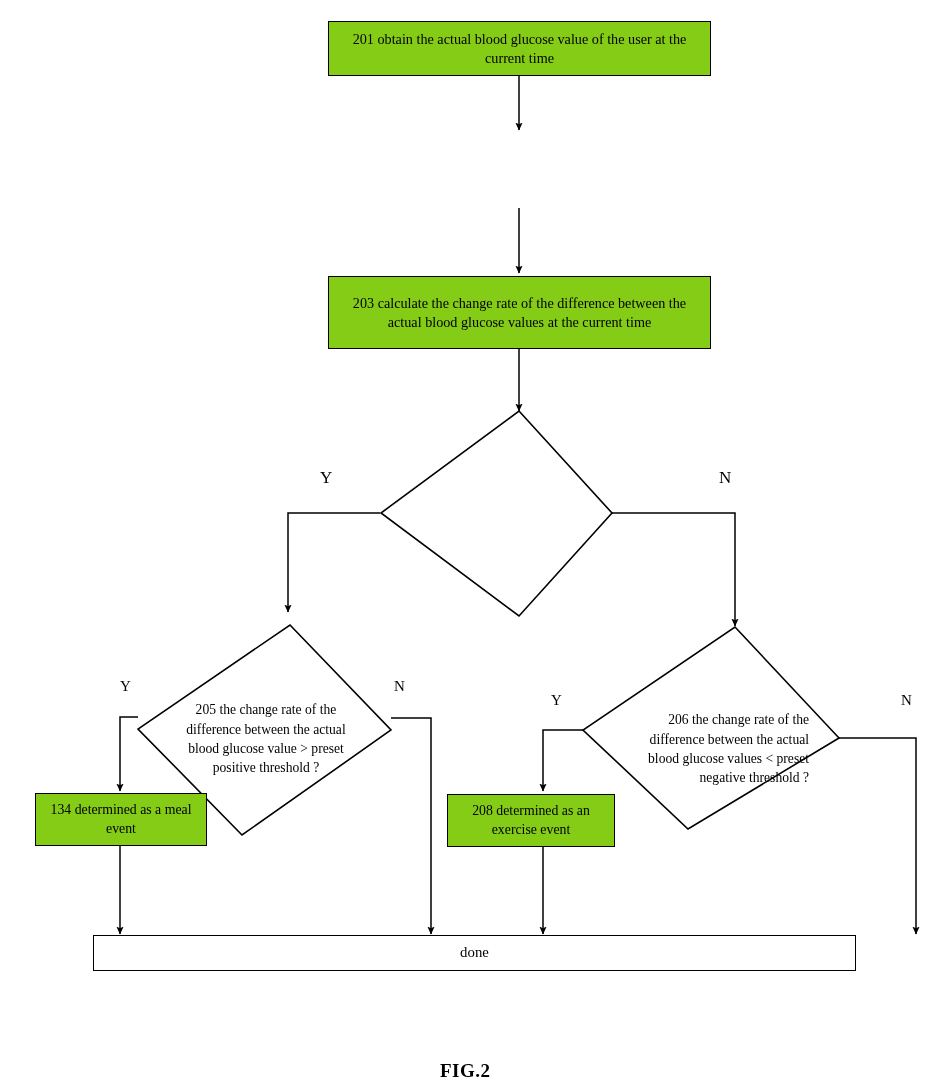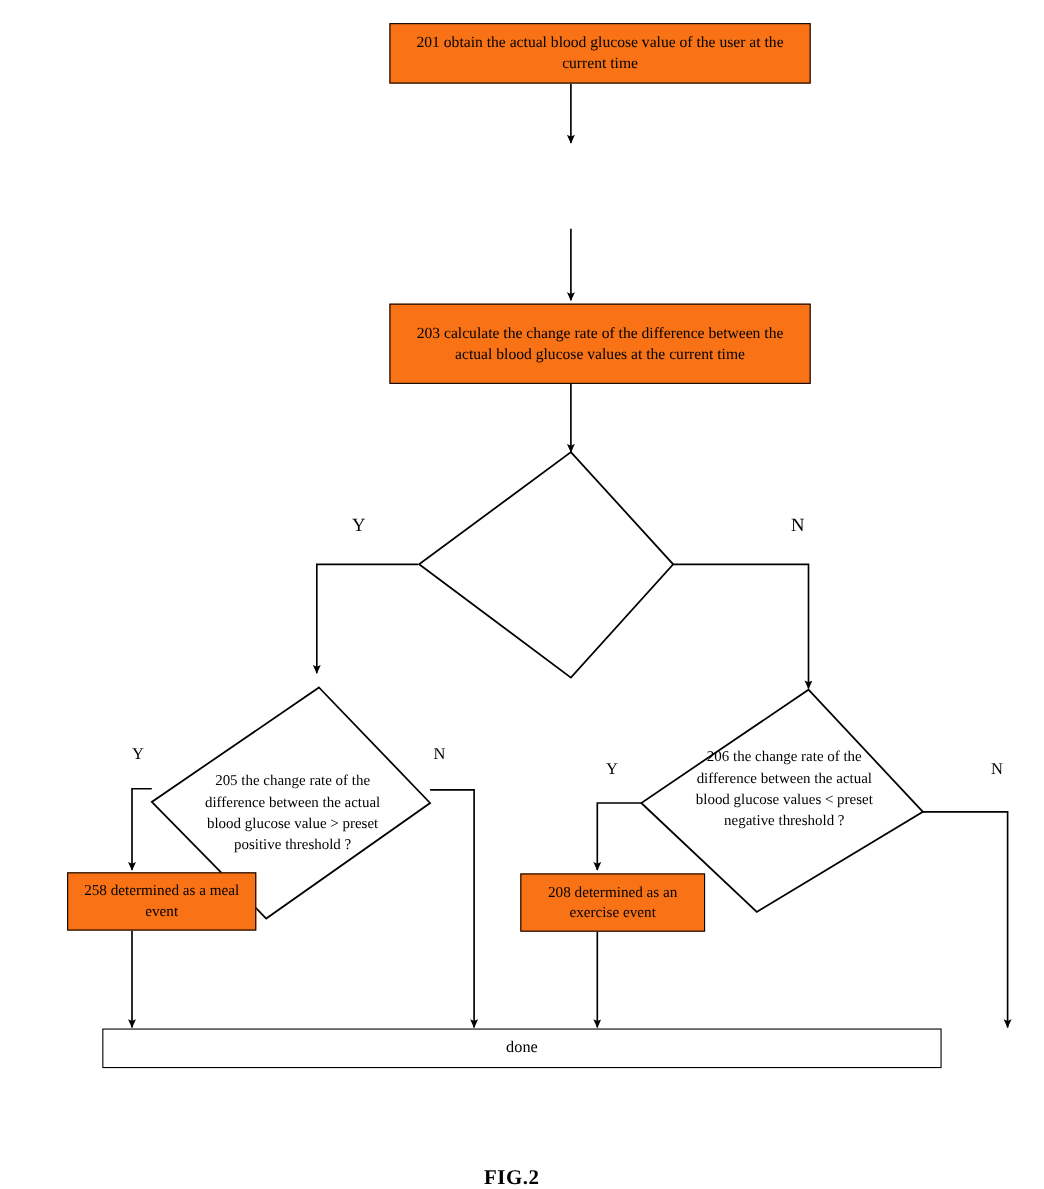--- a/index.html
+++ b/index.html
@@ -21,24 +21,23 @@
     box-sizing: border-box;
     display: flex;
     align-items: center;
     justify-content: center;
     text-align: center;
     line-height: 1.32;
     color: #000;
   }
   .proc {
     border: 1.4px solid #000;
-    background: #f97316;
+    background: #84cc16;
     font-size: 14.2px;
     padding: 2px 8px;
-    margin-left: 26px;
   }
   .terminal {
     border: 1.4px solid #000;
     background: #fff;
     font-size: 14.8px;
   }
   .diamond-wrap {
     position: absolute;
   }
   .diamond-wrap svg {
@@ -135,25 +134,25 @@
     <svg width="949" height="1081" viewBox="0 0 949 1081" xmlns="http://www.w3.org/2000/svg">
       <polygon points="290,613 391,718 242,823 138,717" fill="#fff" stroke="#000" stroke-width="1.6"></polygon>
     </svg>
     <div class="diamond-label" style="left:170px; top:672px; width:192px; height:110px;">205  the change rate of the difference between the actual blood glucose value &gt; preset positive threshold ?</div>
   </div>
 
   <div class="diamond-wrap" style="left:0; top:0; width:949px; height:1081px;">
     <svg width="949" height="1081" viewBox="0 0 949 1081" xmlns="http://www.w3.org/2000/svg">
       <polygon points="735,627 839,738 688,829 583,730" fill="#fff" stroke="#000" stroke-width="1.6"></polygon>
     </svg>
-    <div class="diamond-label" style="left:617px; top:662px; width:192px; height:110px;">206  the change rate of the difference between the actual blood glucose values &lt; preset negative threshold ?</div>
+    <div class="diamond-label" style="left:617px; top:694px; width:192px; height:110px;text-align:right;">206  the change rate of the difference between the actual blood glucose values &lt; preset negative threshold ?</div>
   </div>
 
   <div class="node proc" style="left:35px; top:793px; width:172px; height:53px; font-size:13.8px;">
-    <span>258 determined  as a meal event</span>
+    <span>134 determined  as a meal event</span>
   </div>
 
   <div class="node proc" style="left:447px; top:794px; width:168px; height:53px; font-size:13.8px;">
     <span>208 determined as an exercise event</span>
   </div>
 
   <div class="node terminal" style="left:93px; top:935px; width:763px; height:36px;">
     <span>done</span>
   </div>
 

